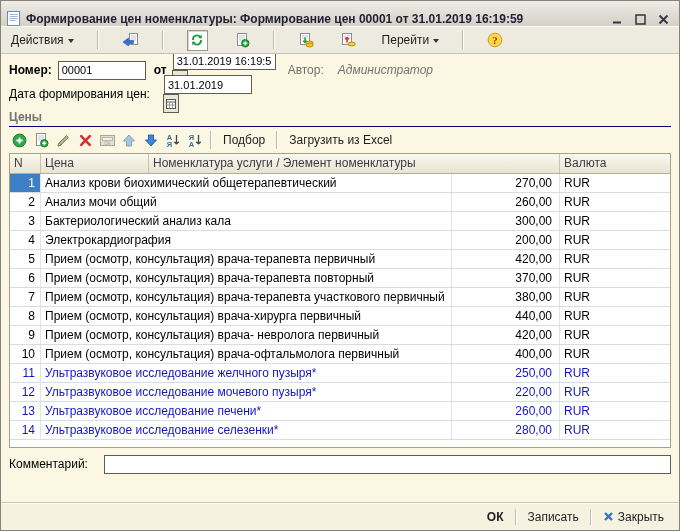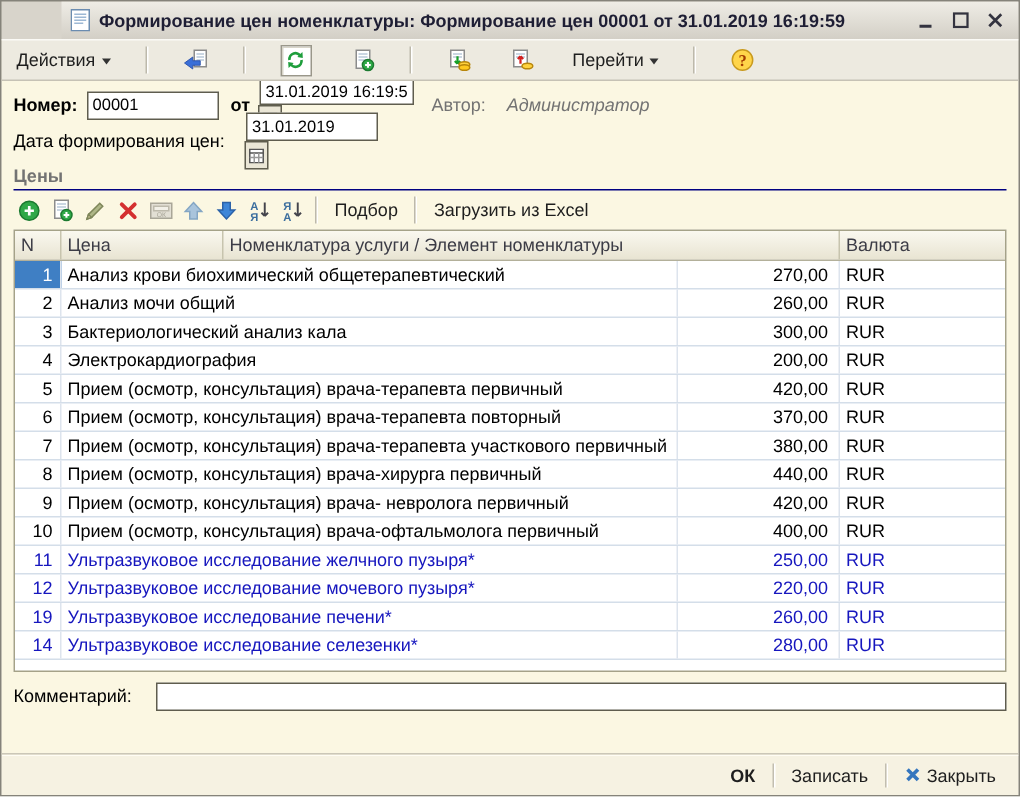--- a/index.html
+++ b/index.html
@@ -5,22 +5,22 @@
   html,body{margin:0;padding:0;background:#fff;}
   .window{
     width:680px;height:531px;box-sizing:border-box;
     border:1px solid #85837A;
     background:#D8D4CB;
     display:flex;flex-direction:column;
     font-family:"Liberation Sans",sans-serif;font-size:12px;color:#000;
     overflow:hidden;
   }
   
-  .titlebar{flex:0 0 25px;display:flex;align-items:center;gap:6px;padding:0 6px;
-    background:linear-gradient(180deg,#EFEDE6,#D3CFC6);margin-left:40px;}
+  .titlebar{flex:0 0 25px;display:flex;align-items:flex-end;gap:6px;padding:0 6px;
+    background:linear-gradient(180deg,#EFEDE6,#D3CFC6);}
   .title{flex:1;font-weight:bold;color:#1E1E34;white-space:nowrap;overflow:hidden;}
   .win-controls{display:flex;gap:9px;align-items:center;padding-right:3px;}
   .win-btn{display:flex;align-items:center;justify-content:center;width:14px;height:14px;}
   
   .toolbar{flex:0 0 26px;display:flex;align-items:center;padding:0 4px;gap:14px;
     background:#EDEAE0;border-top:1px solid #FBFAF6;border-bottom:1px solid #C6C2B5;}
   .tb-btn{display:flex;align-items:center;gap:4px;height:22px;padding:0 5px;
     background:transparent;border:1px solid transparent;font:inherit;color:#1E1E1E;cursor:default;}
   .dd{width:0;height:0;border-left:3px solid transparent;border-right:3px solid transparent;border-top:4px solid #333;margin-top:1px;}
   .tb-sep{width:0;height:18px;border-left:1px solid #BDB9AB;border-right:1px solid #FFF;margin:0 3px;}
@@ -379,21 +379,21 @@
             <div class="td col-price">250,00</div>
             <div class="td col-cur">RUR</div>
           </div>
           <div class="trow hl">
             <div class="td col-n">12</div>
             <div class="td col-name">Ультразвуковое исследование мочевого пузыря*</div>
             <div class="td col-price">220,00</div>
             <div class="td col-cur">RUR</div>
           </div>
           <div class="trow hl">
-            <div class="td col-n">19</div>
+            <div class="td col-n">13</div>
             <div class="td col-name">Ультразвуковое исследование печени*</div>
             <div class="td col-price">260,00</div>
             <div class="td col-cur">RUR</div>
           </div>
           <div class="trow hl">
             <div class="td col-n">14</div>
             <div class="td col-name">Ультразвуковое исследование селезенки*</div>
             <div class="td col-price">280,00</div>
             <div class="td col-cur">RUR</div>
           </div>

